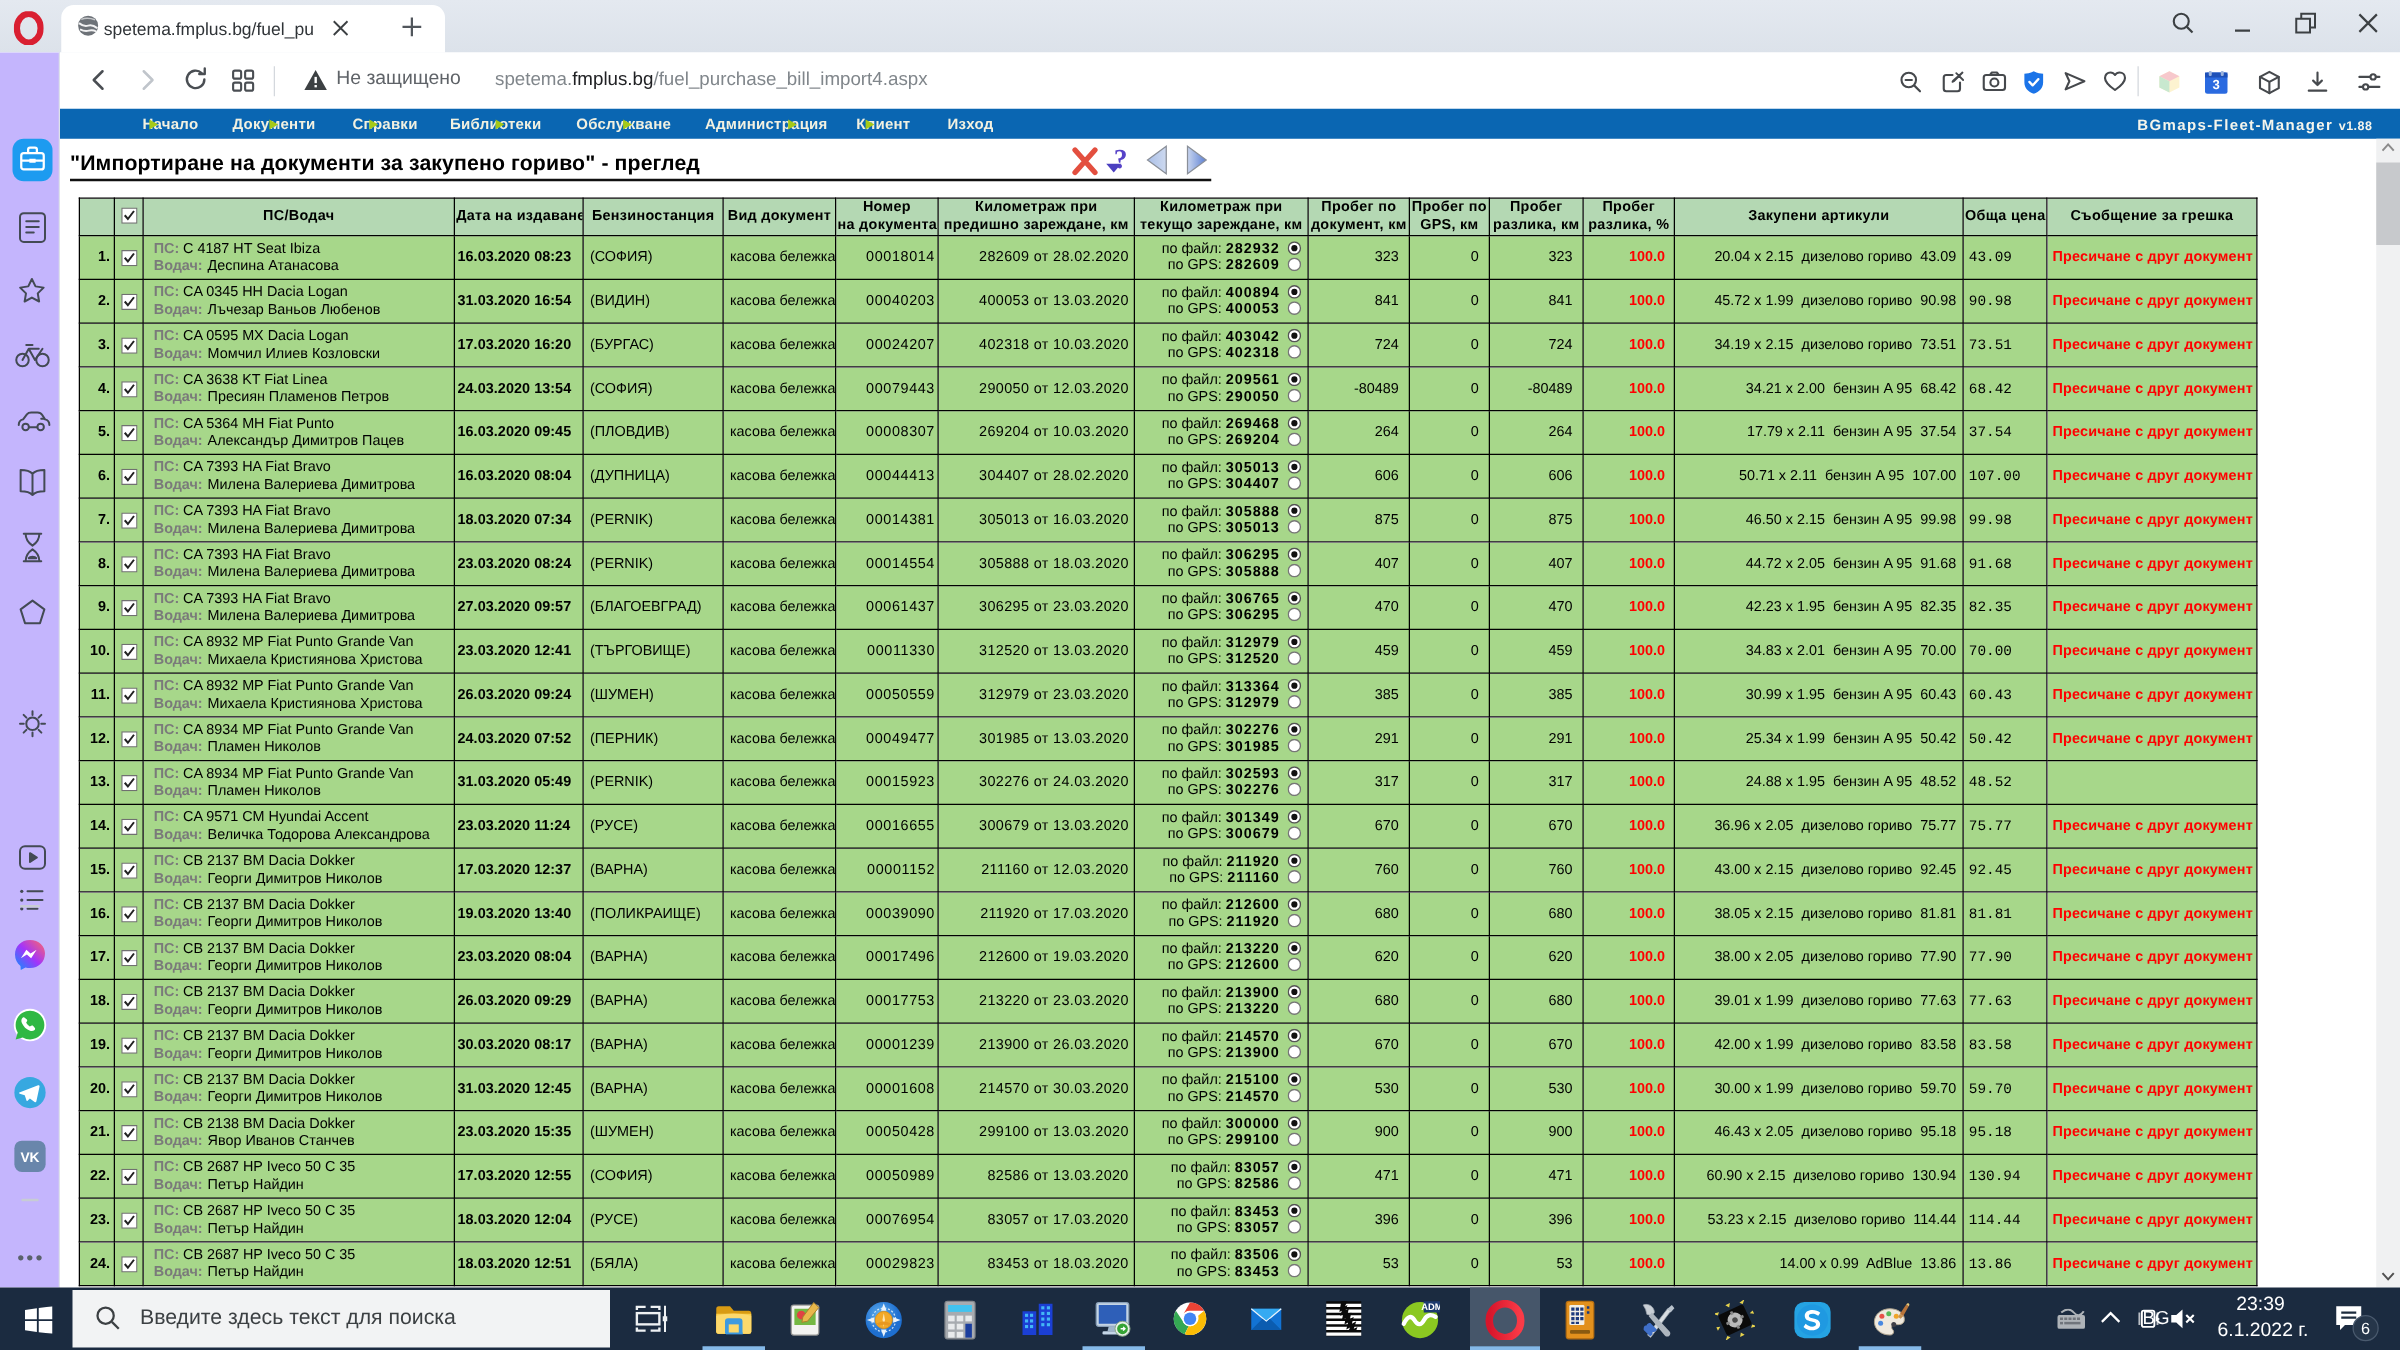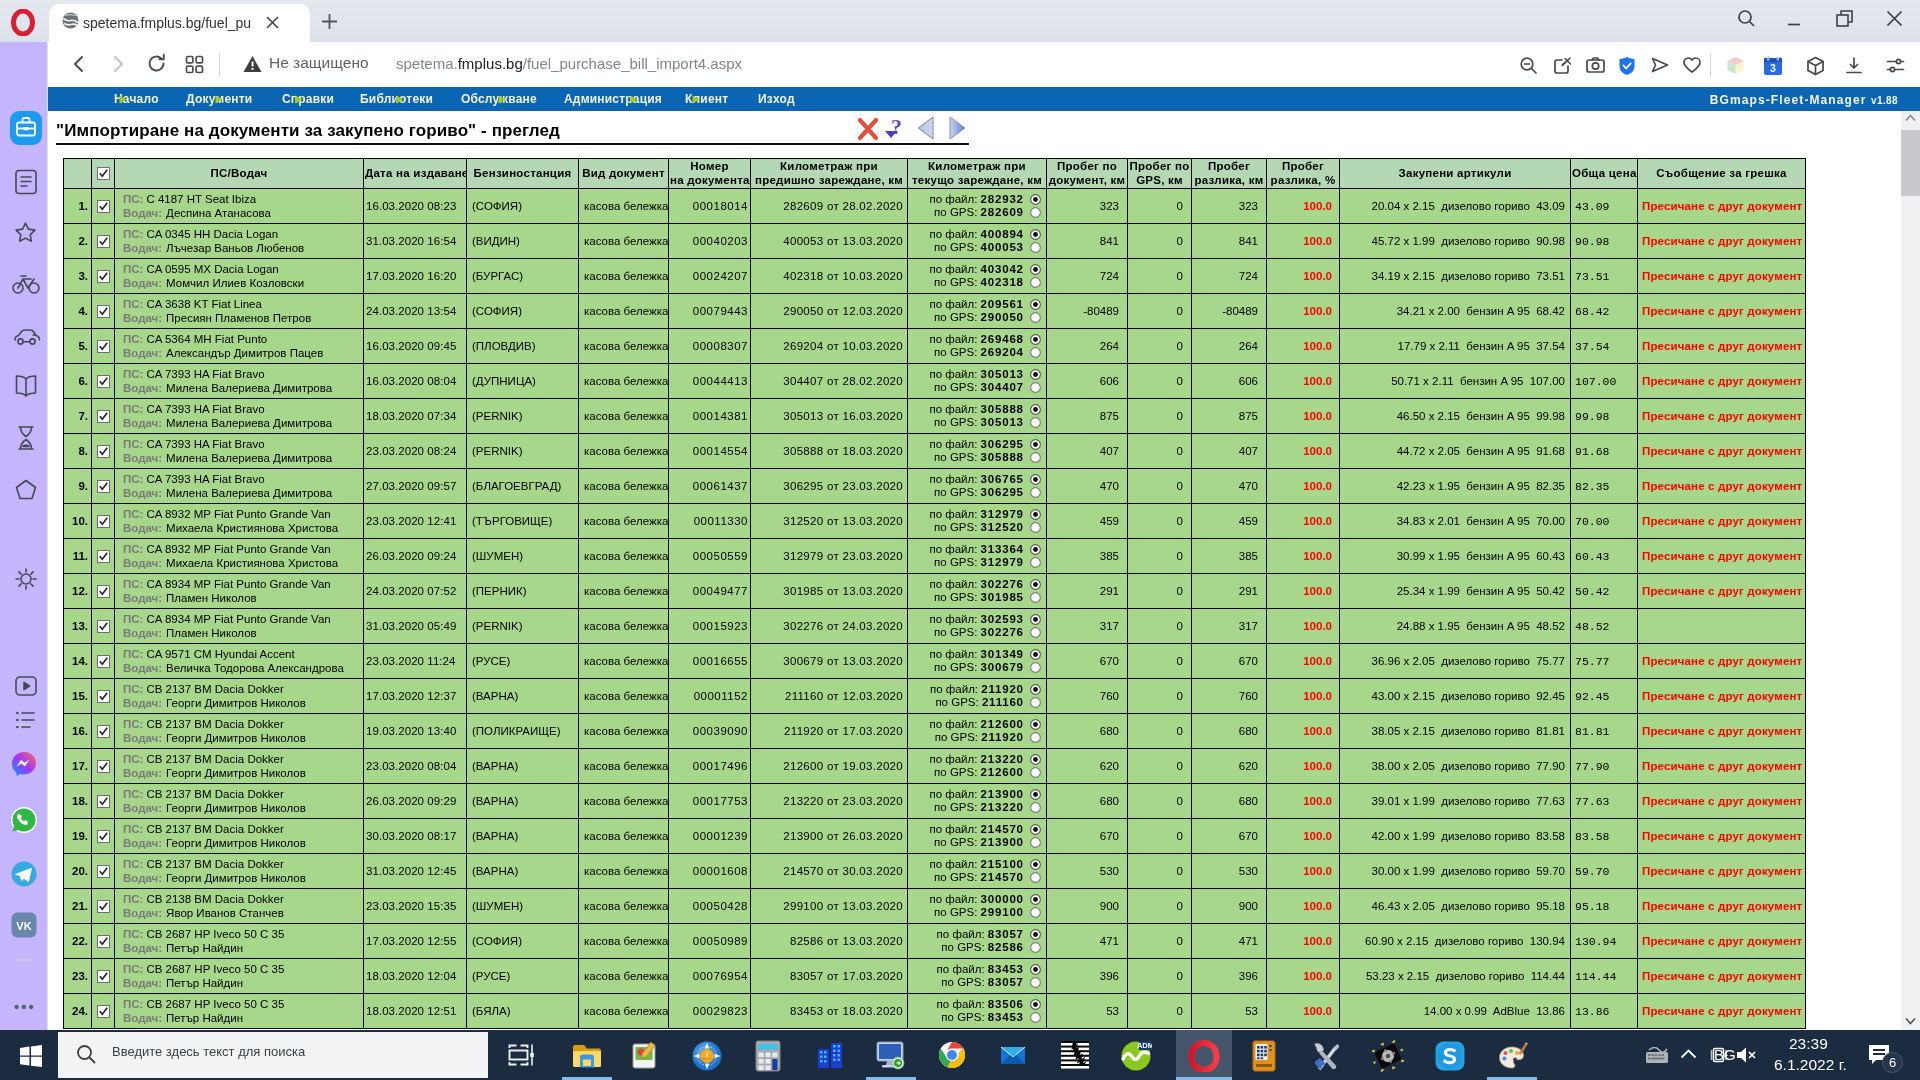--- a/index.html
+++ b/index.html
@@ -1,19 +1,19 @@
 <!DOCTYPE html>
 <html><head><meta charset="utf-8"><title>page</title><style>
 * { margin:0; padding:0; box-sizing:border-box; }
 html,body { width:1920px; height:1080px; overflow:hidden; font-family:"Liberation Sans", sans-serif; background:#fff; }
 #root { position:relative; width:1920px; height:1080px; }
 
 
 #tabbar { position:absolute; left:0; top:0; width:1920px; height:42px; background:linear-gradient(#e4e9f0,#dce2ea); }
-#tab { position:absolute; left:49px; top:4px; width:261px; height:38px; background:#fff; border-radius:10px 10px 0 0; }
+#tab { position:absolute; left:49px; top:4px; width:307px; height:38px; background:#fff; border-radius:10px 10px 0 0; }
 #addrbar { position:absolute; left:0; top:42px; width:1920px; height:45px; background:#fff; }
 #sidebar { position:absolute; left:0; top:42px; width:48px; height:988px; background:#c4b5fd; border-right:1px solid #dde2ea; }
 .sico { position:absolute; }
 .abi { position:absolute; top:14px; }
 #navbar { position:absolute; left:48px; top:87px; width:1872px; height:24px; background:#0a66b2; }
 .navitem { position:absolute; top:5px; color:#f2f1e1; font-weight:bold; font-size:12px; letter-spacing:0.2px;padding-left:45px; }
 #brand { position:absolute; top:6px; right:22px; color:#f5f5ec; font-weight:bold; font-size:12px; letter-spacing:1.1px; }
 #brand small { font-size:10px; letter-spacing:0.4px; }
 
 
@@ -24,21 +24,21 @@
 
 #tbl { position:absolute; left:63px; top:158px; width:1743px; border-collapse:collapse; table-layout:fixed; font-size:11.5px; color:#000; }
 #tbl td, #tbl th { border:1px solid #000; overflow:hidden; white-space:nowrap; }
 #tbl thead th { background:#b4d8b3; height:30px; font-size:11.5px; font-weight:bold; text-align:center; padding:0 1px; line-height:13.5px; letter-spacing:0.25px; }
 #tbl tbody td { background:#a7d78a; height:35px; padding:0 4px; }
 .c-num { text-align:right; font-weight:bold; padding-right:3px !important; }
 .c-cb { text-align:center; padding:0 !important; }
 .cb svg { vertical-align:middle; }
 .c-ps { padding-left:8px !important; line-height:14.5px; }
 .lbl { color:#7a7a7a; font-weight:bold; }
-.c-date { padding-left:2px !important; letter-spacing:0.05px; }
+.c-date { padding-left:2px !important; letter-spacing:0.05px;font-weight:bold; }
 .c-stn { padding-left:5px !important; }
 .c-doc { padding-left:5px !important; }
 .c-ndoc { text-align:right; padding-right:2px !important; letter-spacing:0.5px; }
 .c-prev { text-align:right; padding-right:4px !important; letter-spacing:0.3px; }
 .c-n { text-align:right; padding-right:8px !important; }
 .c-kmcur { text-align:right; padding-right:5px !important; line-height:13px; }
 .c-kmcur b { letter-spacing:0.8px; }
 .rad { vertical-align:-1.5px; margin-left:3px; }
 .c-pct { text-align:right; padding-right:7px !important; color:#ff0000; font-weight:bold; }
 .c-art { text-align:right; padding-right:5px !important; }
@@ -46,21 +46,21 @@
 .c-msg { padding-left:4px !important; }
 .err { color:#ff0000; font-weight:bold; font-size:11.5px; letter-spacing:0.15px; }
 
 
 #sbar { position:absolute; left:1901px; top:111px; width:19px; height:919px; background:#f0f1f2; }
 #sthumb { position:absolute; left:1901px; top:130px; width:19px; height:66px; background:#c7c9cc; }
 
 
 #taskbar { position:absolute; left:0; top:1030px; width:1920px; height:50px; background:#1b2b40; }
 #searchbox { position:absolute; left:58px; top:2px; width:430px; height:46px; background:#f2f3f4; }
-#searchbox span { position:absolute; left:54px; top:12px; font-size:13px; color:#3c4043; }
+#searchbox span { position:absolute; left:54px; top:12px; font-size:17px; color:#3c4043; }
 .tbi { position:absolute; top:10px; }
 #opera-hl { position:absolute; left:1176px; top:0; width:56px; height:47px; background:#46566a; }
 .tray { position:absolute; color:#fff; }
 </style></head>
 <body>
 <div id="root">
 
 <div id="tabbar">
   <svg style="position:absolute;left:11px;top:9px" width="24" height="27" viewBox="0 0 24 27">
         <ellipse cx="12" cy="13.5" rx="9.5" ry="11.5" fill="none" stroke="#d91f31" stroke-width="5"></ellipse>

